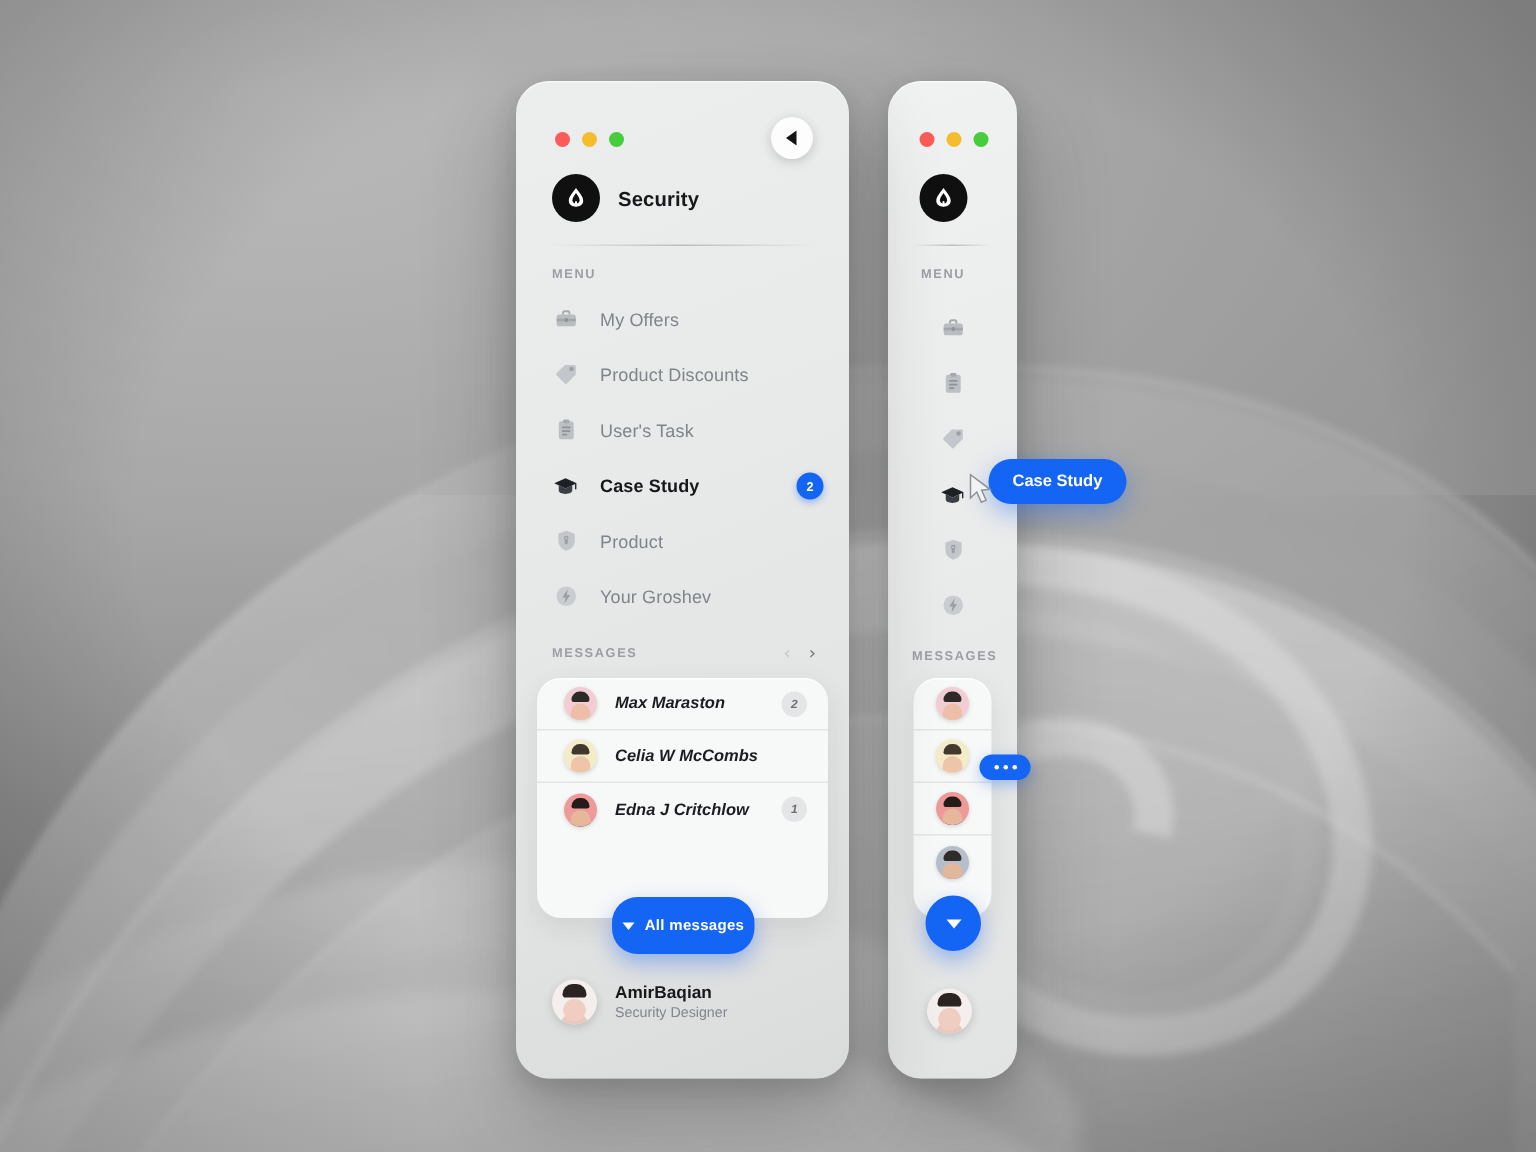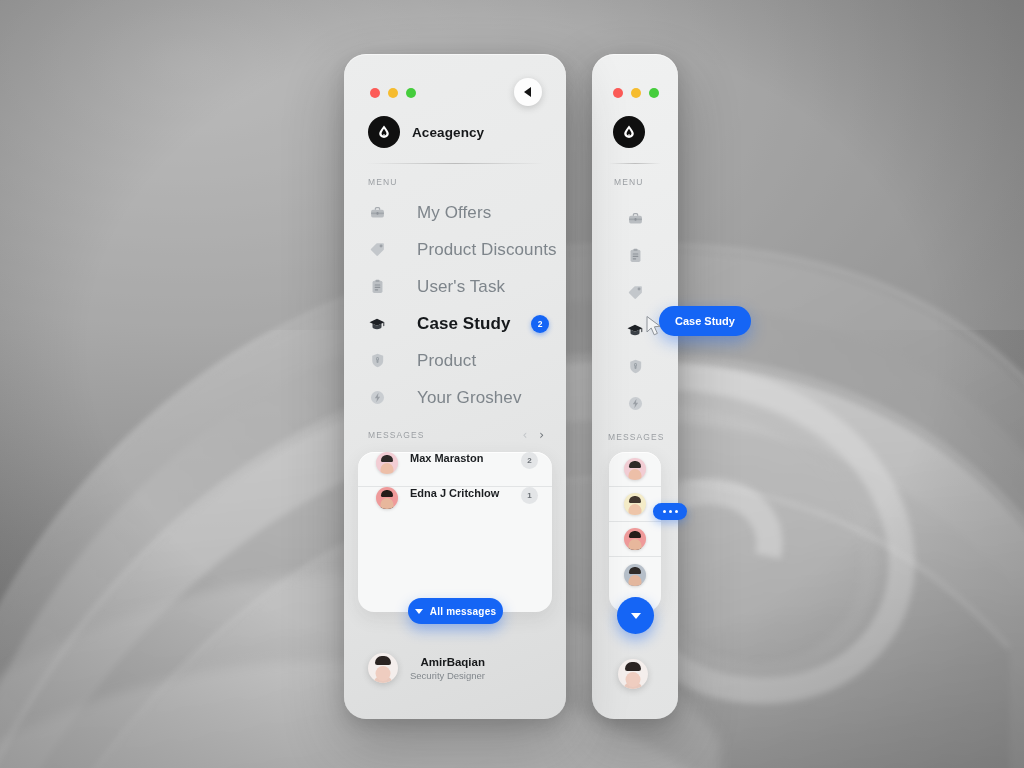--- a/index.html
+++ b/index.html
@@ -104,42 +104,42 @@
 
   .divider {
     position: absolute;
     height: 1px;
     background: linear-gradient(to right, rgba(160,160,160,0), rgba(150,150,150,.55), rgba(160,160,160,0));
   }
 
   .section-label {
     position: absolute;
     font-size: 8.5px;
-    font-weight: normal;
+    font-weight: bold;
     letter-spacing: 1.1px;
     color: #9b9fa3;
   }
 
   
   .menu { position: absolute; left: 0; width: 100%; }
   .menu-item {
     display: flex; align-items: center;
     height: 37px;
     padding-left: 24px;
     cursor: pointer;
     position: relative;
   }
   .menu-icon {
     width: 18px; height: 18px;
     flex: 0 0 auto;
     display: flex; align-items: center; justify-content: center;
   }
   .menu-label {
-    margin-left: 31px;
-    font-size: 17px;
+    margin-left: 14px;
+    font-size: 12px;
     color: #7e858b;
     white-space: nowrap;
     letter-spacing: .1px;
   }
   .menu-item.active .menu-label { color: #15181b; font-weight: bold; }
 
   .badge {
     position: absolute;
     right: 17px;
     min-width: 18px; height: 18px;
@@ -180,26 +180,27 @@
     position: absolute;
     left: 358px; top: 452px;
     width: 194px; height: 160px;
     background: #f7f8f8;
     border-radius: 16px;
     box-shadow: 0 6px 18px rgba(60,60,60,.10), inset 0 1px 0 rgba(255,255,255,.8);
     z-index: 5;
     overflow: hidden;
   }
   .msg-row {
-    display: flex; align-items: flex-start;
+    display: flex; align-items: center;
     height: 35px;
     padding: 0 14px 0 18px;
     position: relative;
     cursor: pointer;
     border-bottom: 1px solid rgba(210,212,214,.55);
+    font-style: italic;
   }
   .msg-row:last-of-type { border-bottom: none; }
   .msg-name {
     margin-left: 12px;
     font-size: 11px;
     font-weight: bold;
     color: #1b1e21;
     white-space: nowrap;
   }
   .msg-badge {
@@ -241,21 +242,21 @@
     left: 50%; bottom: -5px;
     transform: translateX(-50%);
     width: 20px; height: 9px;
     border-radius: 9px 9px 0 0;
   }
 
   
   #all-msg-btn {
     position: absolute;
     left: 408px; top: 598px;
-    width: 95px; height: 26px;
+    width: 95px; height: 38px;
     border-radius: 17px;
     background: #1565f5;
     display: flex; align-items: center; justify-content: center;
     gap: 7px;
     box-shadow: 0 6px 14px rgba(21,101,245,.38);
     cursor: pointer;
     z-index: 7;
   }
   #all-msg-btn .caret {
     width: 0; height: 0;
@@ -265,21 +266,20 @@
   }
   #all-msg-btn .lbl {
     color: #fff; font-size: 10px; font-weight: bold; letter-spacing: .2px;
   }
 
   
   .profile {
     position: absolute;
     display: flex; align-items: center; gap: 12px;
     cursor: pointer;
-    text-align: right;
   }
   .profile .avatar-lg {
     width: 30px; height: 30px; border-radius: 50%;
     overflow: hidden; position: relative; flex: 0 0 auto;
     background: #f4eeec;
     box-shadow: 0 2px 6px rgba(70,70,70,.22);
   }
   .p-name { font-size: 11.5px; font-weight: bold; color: #16181a; }
   .p-role { font-size: 9.5px; color: #81878c; margin-top: 2px; }
 
@@ -564,21 +564,21 @@
     </div>
 
     <div class="brand" style="left:24px; top:62px;">
       <span class="logo">
         <svg class="icon-svg" width="18" height="18" viewBox="0 0 24 24" aria-hidden="true">
           <path d="M12 3.2 C 8.4 8 5.6 11.2 5.6 14.4 C 5.6 17.6 8.2 19.6 12 19.6 C 15.8 19.6 18.4 17.6 18.4 14.4 C 18.4 11.2 15.6 8 12 3.2 Z" fill="#ffffff"></path>
           <path d="M12 7.6 C 10 10.4 8.8 12.2 8.8 14 C 8.8 15.8 10.2 16.9 12 16.9 C 13.8 16.9 15.2 15.8 15.2 14 C 15.2 12.2 14 10.4 12 7.6 Z" fill="#101010"></path>
           <rect x="11.1" y="14.6" width="1.8" height="5.2" rx="0.9" fill="#ffffff"></rect>
         </svg>
       </span>
-      <span class="brand-name">Aceagency</span>
+      <span class="brand-name">Security</span>
     </div>
 
     <div class="divider" style="left:22px; top:109px; width:178px;"></div>
 
     <div class="section-label" style="left:24px; top:123px;">MENU</div>
 
     <div class="menu" style="top:140px;">
 
       <div class="menu-item">
         <span class="menu-icon">
@@ -680,20 +680,28 @@
     <div class="msg-row">
       <span class="avatar" style="background:#f2cdd4">
         <span class="body" style="background:#d8dde6"></span>
           <span class="face" style="background:#edbfa8"></span>
           <span class="hair"></span>
       </span>
       <span class="msg-name">Max Maraston</span>
       <span class="msg-badge">2</span>
     </div>
 
+    <div class="msg-row">
+      <span class="avatar" style="background:#f4ecc8">
+        <span class="body" style="background:#e7e2cf"></span>
+          <span class="face" style="background:#eec5a9"></span>
+          <span class="hair" style="background:#42382f"></span>
+      </span>
+      <span class="msg-name">Celia W McCombs</span>
+    </div>
 
     <div class="msg-row">
       <span class="avatar" style="background:#ef9a9a">
         <span class="body" style="background:#3a3534"></span>
           <span class="face" style="background:#e7b79c"></span>
           <span class="hair" style="background:#241c19"></span>
       </span>
       <span class="msg-name">Edna J Critchlow</span>
       <span class="msg-badge">1</span>
     </div>

